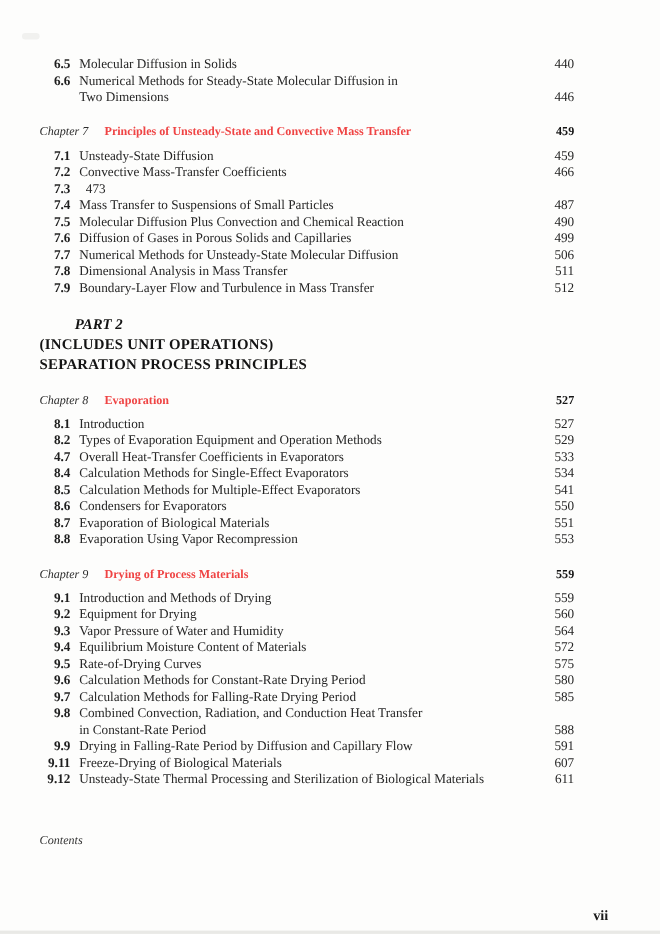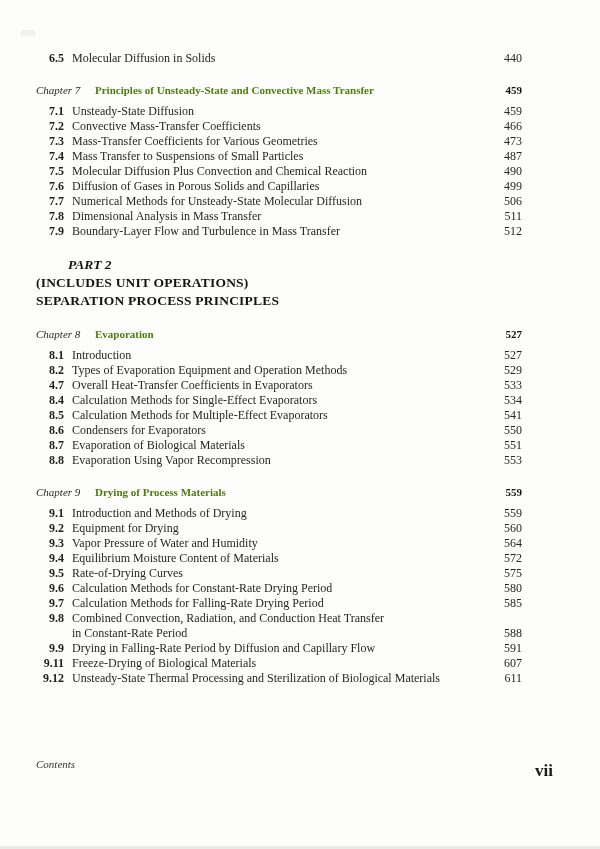--- a/index.html
+++ b/index.html
@@ -45,21 +45,21 @@
     margin:16px 0 6px 0;
   }
   .chapter-head .lbl{
     width:59px;flex:none;
     font-style:italic;
     color:#2a2a2a;
   }
   .chapter-head .ttl{
     flex:1;
     font-weight:bold;
-    color:#4d7c0f;
+    color:#ef4444;
     padding-right:8px;
   }
   .chapter-head .pg{
     flex:none;
     font-weight:bold;
     color:#151515;
     min-width:24px;
     text-align:right;
   }
   
@@ -82,23 +82,23 @@
   
   .footer-left{
     position:absolute;
     left:36px;top:758px;
     font-style:italic;
     font-size:11px;
     color:#333;
   }
   .footer-right{
     position:absolute;
-    right:47px;top:761px;
-    font-weight:bold;
-    font-size:17px;
+    right:47px;top:824px;
+    font-weight:bold;
+    font-size:13px;
     color:#1a1a1a;
   }
   
   .smudge{
     position:absolute;
     left:20px;top:30px;
     width:16px;height:6px;
     background:#f1f1ef;
     border-radius:3px;
   }
@@ -115,20 +115,28 @@
 <div class="page">
   <div class="smudge"></div>
   <div class="content">
       <div class="row">
         <div class="num">6.5</div>
         <div class="tx">
           <div class="tx-line">Molecular Diffusion in Solids</div>
         </div>
         <div class="pg">440</div>
       </div>
+      <div class="row">
+        <div class="num">6.6</div>
+        <div class="tx">
+          <div class="tx-line">Numerical Methods for Steady-State Molecular Diffusion in</div>
+          <div class="tx-line">Two Dimensions</div>
+        </div>
+        <div class="pg">446</div>
+      </div>
       <div class="chapter-head">
         <div class="lbl">Chapter 7</div>
         <div class="ttl">Principles of Unsteady-State and Convective Mass Transfer</div>
         <div class="pg">459</div>
       </div>
       <div class="row">
         <div class="num">7.1</div>
         <div class="tx">
           <div class="tx-line">Unsteady-State Diffusion</div>
         </div>
@@ -136,23 +144,20 @@
       </div>
       <div class="row">
         <div class="num">7.2</div>
         <div class="tx">
           <div class="tx-line">Convective Mass-Transfer Coefficients</div>
         </div>
         <div class="pg">466</div>
       </div>
       <div class="row">
         <div class="num">7.3</div>
-        <div class="tx">
-          <div class="tx-line">Mass-Transfer Coefficients for Various Geometries</div>
-        </div>
         <div class="pg">473</div>
       </div>
       <div class="row">
         <div class="num">7.4</div>
         <div class="tx">
           <div class="tx-line">Mass Transfer to Suspensions of Small Particles</div>
         </div>
         <div class="pg">487</div>
       </div>
       <div class="row">

